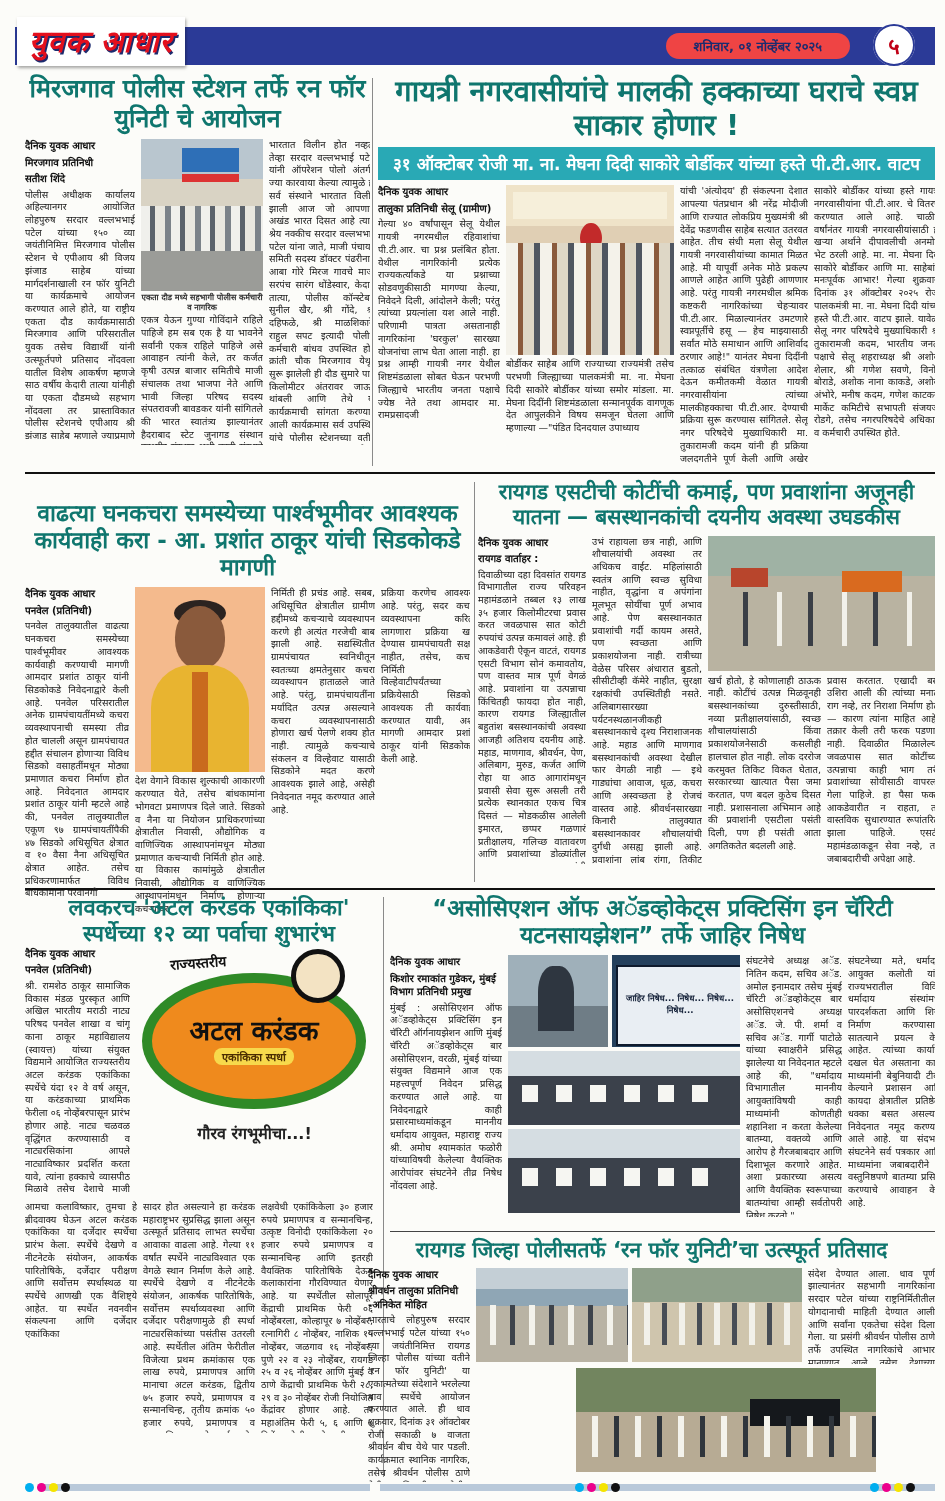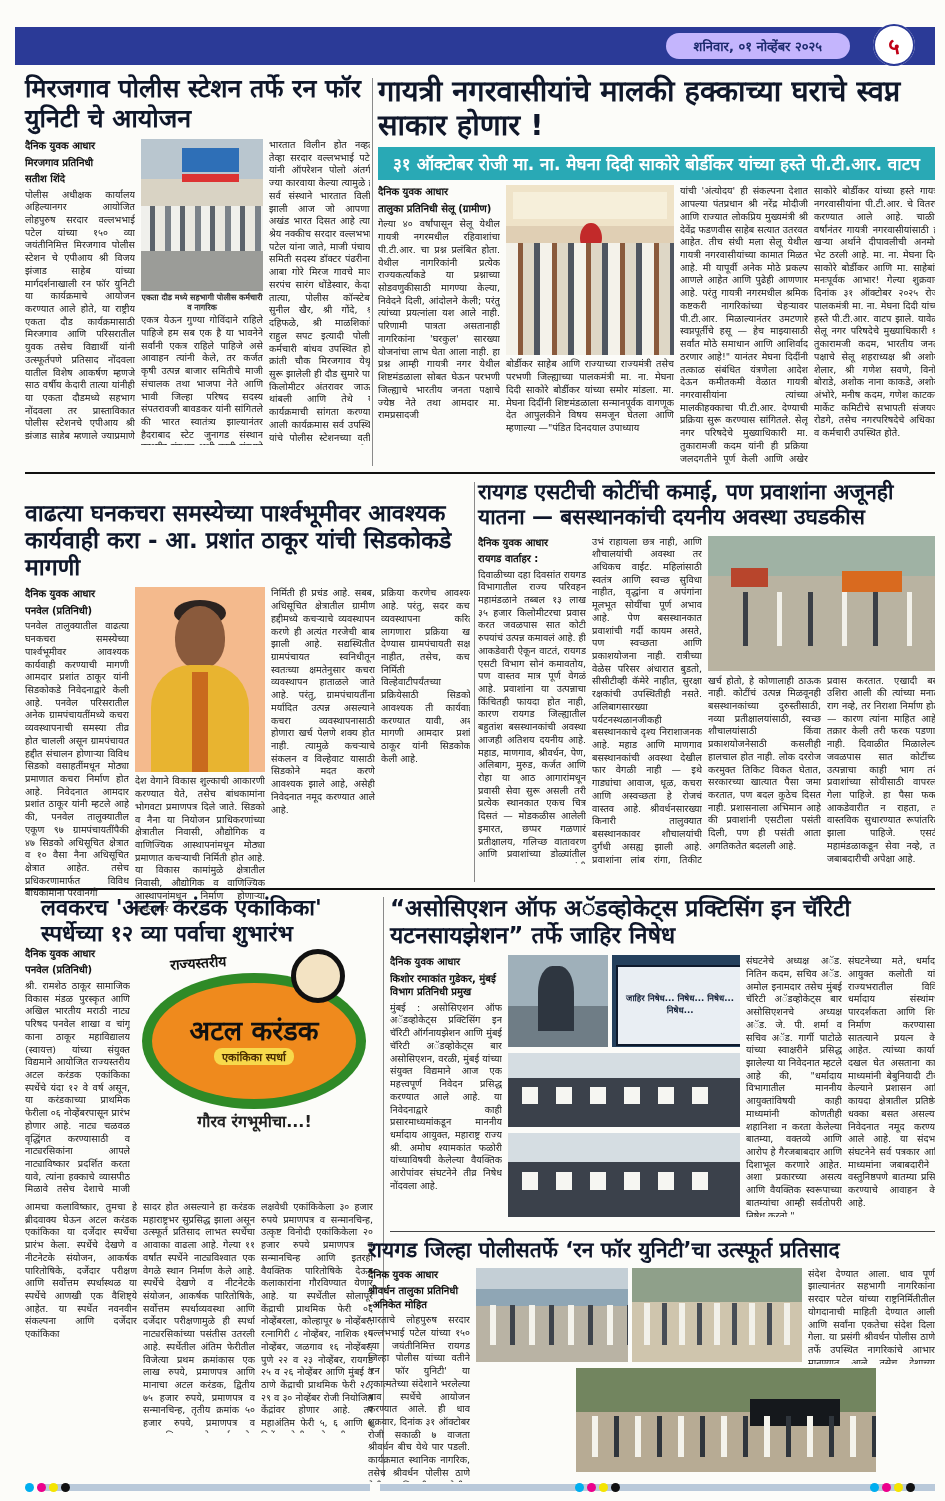--- a/index.html
+++ b/index.html
@@ -2,25 +2,25 @@
 <html><head>
 <meta charset="utf-8">
 <style>
   html,body{margin:0;padding:0;}
   body{background:#e8e8e4;font-family:"DejaVu Sans","Liberation Sans",sans-serif;}
   #page{position:relative;width:945px;height:1501px;background:#fcfcf9;margin:0 auto;overflow:hidden;color:#1a1a1a;}
   
   .mast-bar{position:absolute;left:15px;top:27px;width:920px;height:38px;background:#2b3a97;}
   .logo-box{position:absolute;left:17px;top:17px;background:#fff;padding:3px 12px 5px;box-shadow:1px 2px 3px rgba(0,0,0,.35);}
   .logo-text{font-size:30px;font-weight:900;color:#e30f1d;letter-spacing:1px;text-shadow:1.5px 1.5px 0 #1c2a6e;font-style:italic;}
-  .date-pill{position:absolute;right:95px;top:33px;background:#c4b5fd;border-radius:15px;padding:4px 28px;color:#1d2b6e;font-weight:bold;font-size:13px;}
+  .date-pill{position:absolute;right:95px;top:33px;background:#ef4444;border-radius:15px;padding:4px 28px;color:#1d2b6e;font-weight:bold;font-size:13px;}
   .page-circle{position:absolute;right:30px;top:24px;width:42px;height:42px;border-radius:50%;background:#fff;color:#c00016;font-size:22px;font-weight:900;display:flex;align-items:center;justify-content:center;box-shadow:0 0 0 2px #2b3a97 inset;}
   
   .art{position:absolute;}
-  .hl{font-weight:900;color:#0f172a;text-align:left;line-height:1.18;letter-spacing:0;}
+  .hl{font-weight:900;color:#0f766e;text-align:center;line-height:1.18;letter-spacing:0;}
   .byl{font-weight:bold;font-size:10px;line-height:1.35;color:#111;margin-bottom:3px;}
   .col{font-size:9.5px;line-height:1.34;text-align:justify;color:#222;overflow:hidden;}
   .row{display:flex;gap:6px;overflow:hidden;}
   .strip-teal{background:#29a9b5;color:#fff;font-weight:bold;font-size:17px;text-align:center;padding:5px 2px;margin-top:5px;}
   .strip-red{background:#d31f26;color:#fff;font-weight:bold;font-size:15px;text-align:center;padding:5px 6px;margin:6px 2px;}
   .ph{position:relative;overflow:hidden;background:#c7c7c3;flex-shrink:0;}
   .cap{font-size:8px;font-weight:bold;text-align:center;color:#333;margin-top:2px;line-height:1.2;}
   
   .hrule{position:absolute;background:#111;height:2px;}
   .vrule{position:absolute;background:#8a8a8a;width:1px;}
@@ -56,33 +56,36 @@
   .ph-park .board{position:absolute;left:58%;top:30%;width:30%;height:26%;background:#15181c;}
   .ph-park .run{position:absolute;left:0;top:46%;width:100%;height:40%;background:repeating-linear-gradient(90deg,transparent 0 16px,#f4f3ec 16px 22px,transparent 22px 38px,#2f353c 38px 43px);}
   
   .atal-logo{position:relative;width:237px;height:205px;}
   .alg-top{position:absolute;left:34px;top:6px;font-weight:900;font-size:14px;color:#111;transform:rotate(-4deg);}
   .alg-green{position:absolute;left:6px;top:26px;width:224px;height:136px;border-radius:50%;background:#2f8a27;}
   .alg-orange{position:absolute;left:16px;top:36px;width:204px;height:116px;border-radius:50%;background:#ef8a1d;display:flex;flex-direction:column;align-items:center;justify-content:center;}
   .alg-main{font-weight:900;font-size:27px;color:#111;line-height:1;}
   .alg-sub{margin-top:4px;background:#f7d94c;border-radius:8px;padding:1px 8px;font-weight:bold;font-size:11px;color:#4a2c00;}
   .alg-face{position:absolute;right:28px;top:2px;width:44px;height:44px;border-radius:50%;background:#f3e3c3;border:5px solid #111;}
-  .alg-tag{position:absolute;left:0;right:0;bottom:20px;text-align:center;font-weight:900;font-size:16px;color:#222;}
+  .alg-tag{position:absolute;left:0;right:0;bottom:8px;text-align:center;font-weight:900;font-size:16px;color:#222;}
   
   .regbar{position:absolute;height:7px;background:#b9c9da;}
   .dots{position:absolute;display:flex;gap:3px;}
   .dot{width:9px;height:9px;border-radius:50%;}
   .d-c{background:#00aeef;} .d-m{background:#ec008c;} .d-y{background:#f5e400;} .d-k{background:#111;}
 </style>
 </head>
 <body>
 
 <div id="page">
 
   <div class="mast-bar"></div>
+  <div class="logo-box">
+    <span class="logo-text">युवक आधार</span>
+  </div>
   <div class="date-pill">शनिवार, ०१ नोव्हेंबर २०२५</div>
   <div class="page-circle">५</div>
 
   <div class="hrule" style="left:25px;top:472px;width:910px;"></div>
   <div class="hrule" style="left:25px;top:888px;width:910px;"></div>
   <div class="vrule" style="left:372px;top:78px;height:388px;"></div>
   <div class="vrule" style="left:474px;top:482px;height:400px;"></div>
   <div class="vrule" style="left:383px;top:897px;height:580px;"></div>
   <div class="hrule" style="left:390px;top:1231px;width:545px;height:1px;background:#444;"></div>
 
@@ -202,21 +205,21 @@
   </div>
 
   <div class="art" style="left:390px;top:895px;width:545px;height:332px;">
     <div class="hl" style="font-size:23px;">“असोसिएशन ऑफ अॅडव्होकेट्स प्रक्टिसिंग इन चॅरिटी यटनसायझेशन” तर्फे जाहिर निषेध</div>
     <div class="row" style="margin-top:6px;height:262px;">
       <div style="width:112px;flex-shrink:0;">
         <div class="byl">दैनिक युवक आधार</div>
         <div class="byl">किशोर रमाकांत गुडेकर, मुंबई विभाग प्रतिनिधी प्रमुख</div>
         <div class="col" style="height:222px;">मुंबई : असोसिएशन ऑफ अॅडव्होकेट्स प्रक्टिसिंग इन चॅरिटी ऑर्गनायझेशन आणि मुंबई चॅरिटी अॅडव्होकेट्स बार असोसिएशन, वरळी, मुंबई यांच्या संयुक्त विद्यमाने आज एक महत्त्वपूर्ण निवेदन प्रसिद्ध करण्यात आले आहे. या निवेदनाद्वारे काही प्रसारमाध्यमांकडून माननीय धर्मादाय आयुक्त, महाराष्ट्र राज्य श्री. अमोघ श्यामकांत फळोरी यांच्याविषयी केलेल्या वैयक्तिक आरोपांवर संघटनेने तीव्र निषेध नोंदवला आहे.</div>
       </div>
-      <div style="width:232px;flex-shrink:0;display:flex;flex-direction:column;gap:4px;justify-content:space-between;">
+      <div style="width:232px;flex-shrink:0;display:flex;flex-direction:column;gap:4px;">
         <div class="row" style="height:92px;gap:4px;">
           <div class="ph ph-podium" style="width:100px;height:92px;">
             <div class="man"></div>
           </div>
           <div class="ph ph-screen" style="width:128px;height:92px;">
             <div class="screen-inner">जाहिर निषेध... निषेध... निषेध... निषेध...</div>
           </div>
         </div>
         <div class="ph ph-lawyers" style="width:232px;height:74px;">
           <div class="papers"></div>

